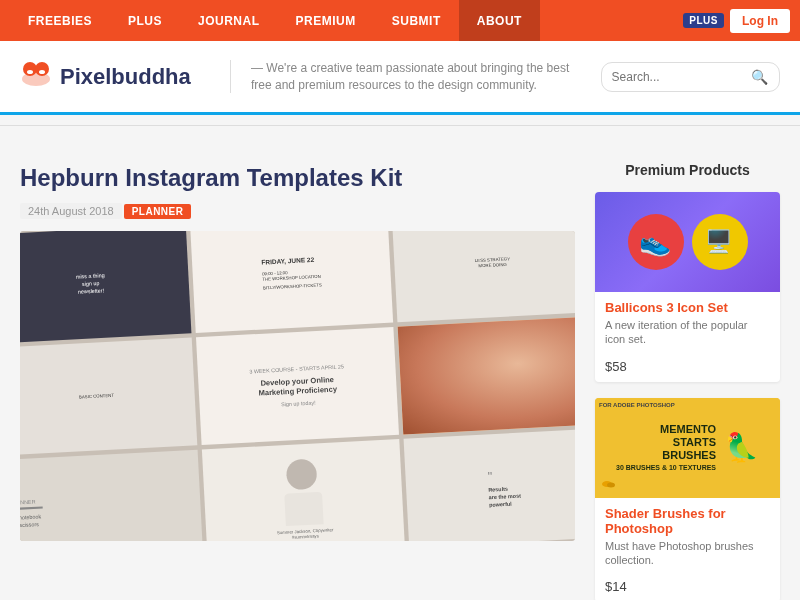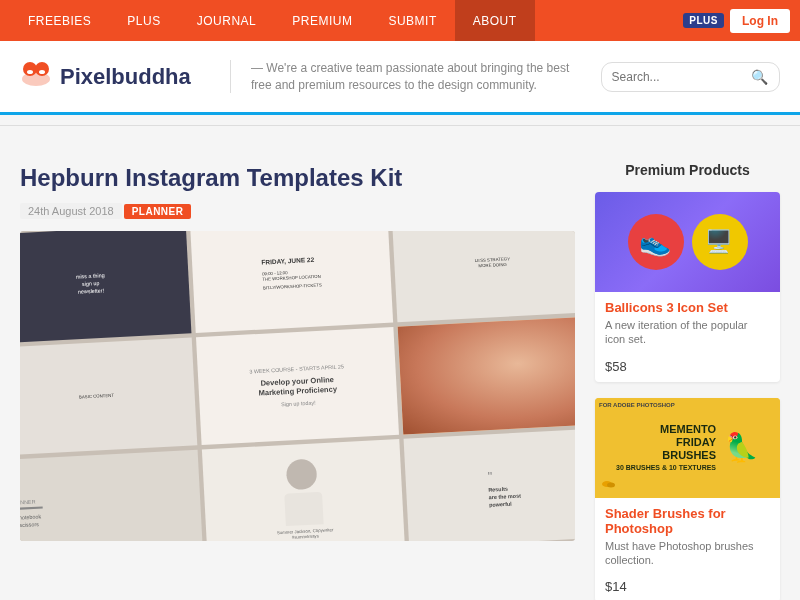--- a/index.html
+++ b/index.html
@@ -14,21 +14,21 @@
       padding: 0 10px;
     }
     .nav-items {
       display: flex;
       flex: 1;
       align-items: center;
     }
     .nav-item {
       color: white;
       font-size: 12px;
-      font-weight: 400;
+      font-weight: 700;
       letter-spacing: 0.5px;
       padding: 0 18px;
       height: 41px;
       display: flex;
       align-items: center;
       cursor: pointer;
       text-transform: uppercase;
     }
     .nav-item.active { background: rgba(0,0,0,0.2); }
     .nav-right {
@@ -381,21 +381,21 @@
       </div>
     </div>
 
     <div class="product-card">
       <div class="product-thumb thumb-2">
 
         <div style="position:relative; width:100%; height:100%; display:flex; align-items:center; justify-content:center; background:#f0c030; padding:6px;">
           <div style="display:flex; align-items:center; gap:4px;">
             <div style="font-size:9px; font-weight:900; color:#1a2a10; line-height:1.2; text-align:right;">
               <div style="font-size:11px;">MEMENTO</div>
-              <div style="font-size:11px;">FRIDAY</div>
+              <div style="font-size:11px;">STARTS</div>
               <div style="font-size:11px;">BRUSHES</div>
               <div style="font-size:7px; margin-top:2px;">30 BRUSHES &amp; 10 TEXTURES</div>
             </div>
             <div style="font-size:28px; margin-left:4px;">🦜</div>
           </div>
           <div style="position:absolute; top:4px; left:4px; font-size:6px; color:#444; font-weight:bold;">FOR ADOBE PHOTOSHOP</div>
           <div style="position:absolute; bottom:4px; left:4px;">
             <svg width="25" height="12" viewBox="0 0 25 12">
               <ellipse cx="8" cy="6" rx="5" ry="3" fill="#e8a000"></ellipse>
               <ellipse cx="12" cy="7" rx="4" ry="2.5" fill="#d09000"></ellipse>

